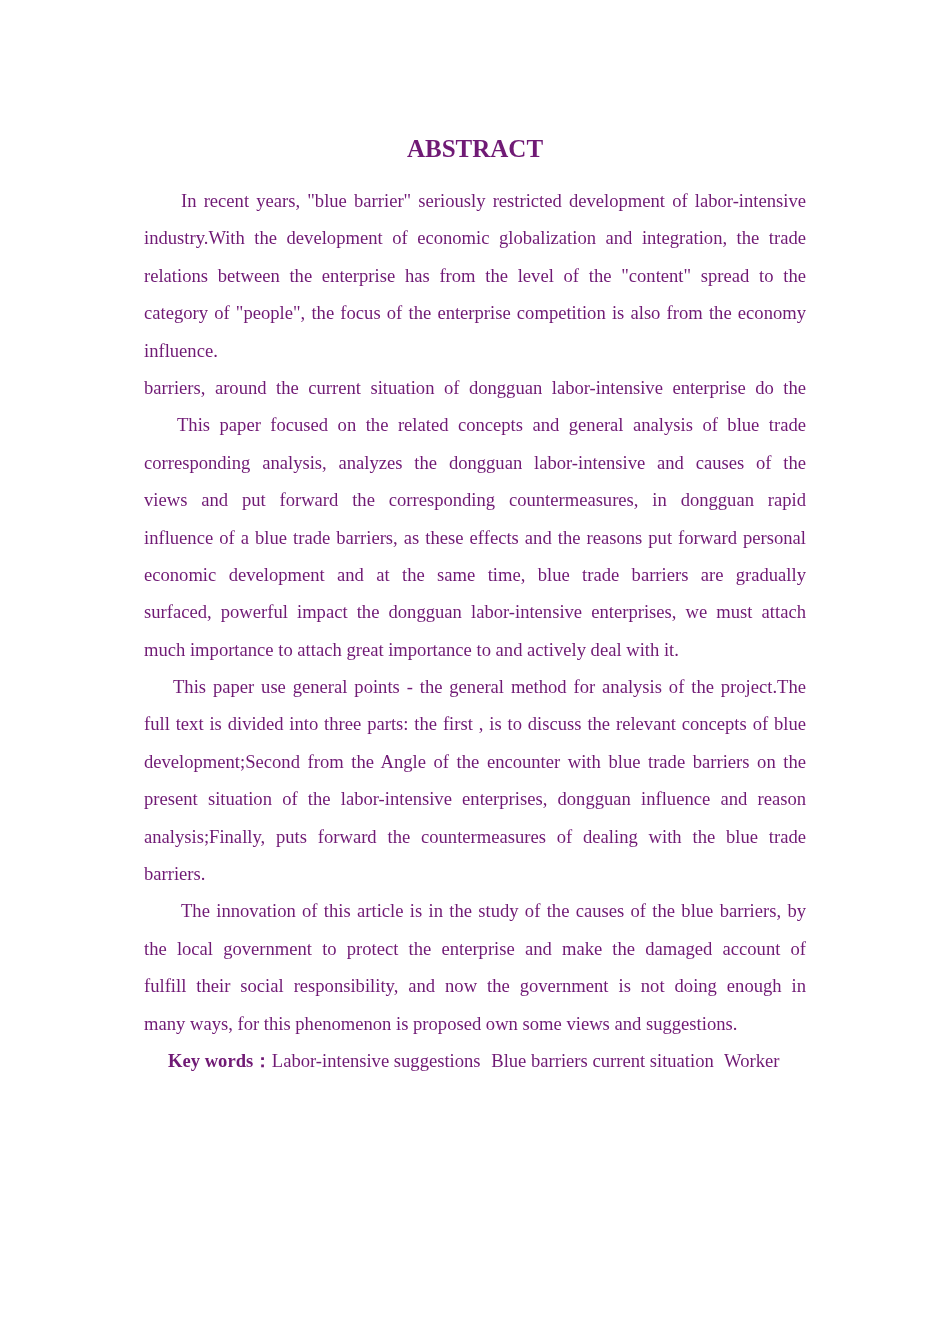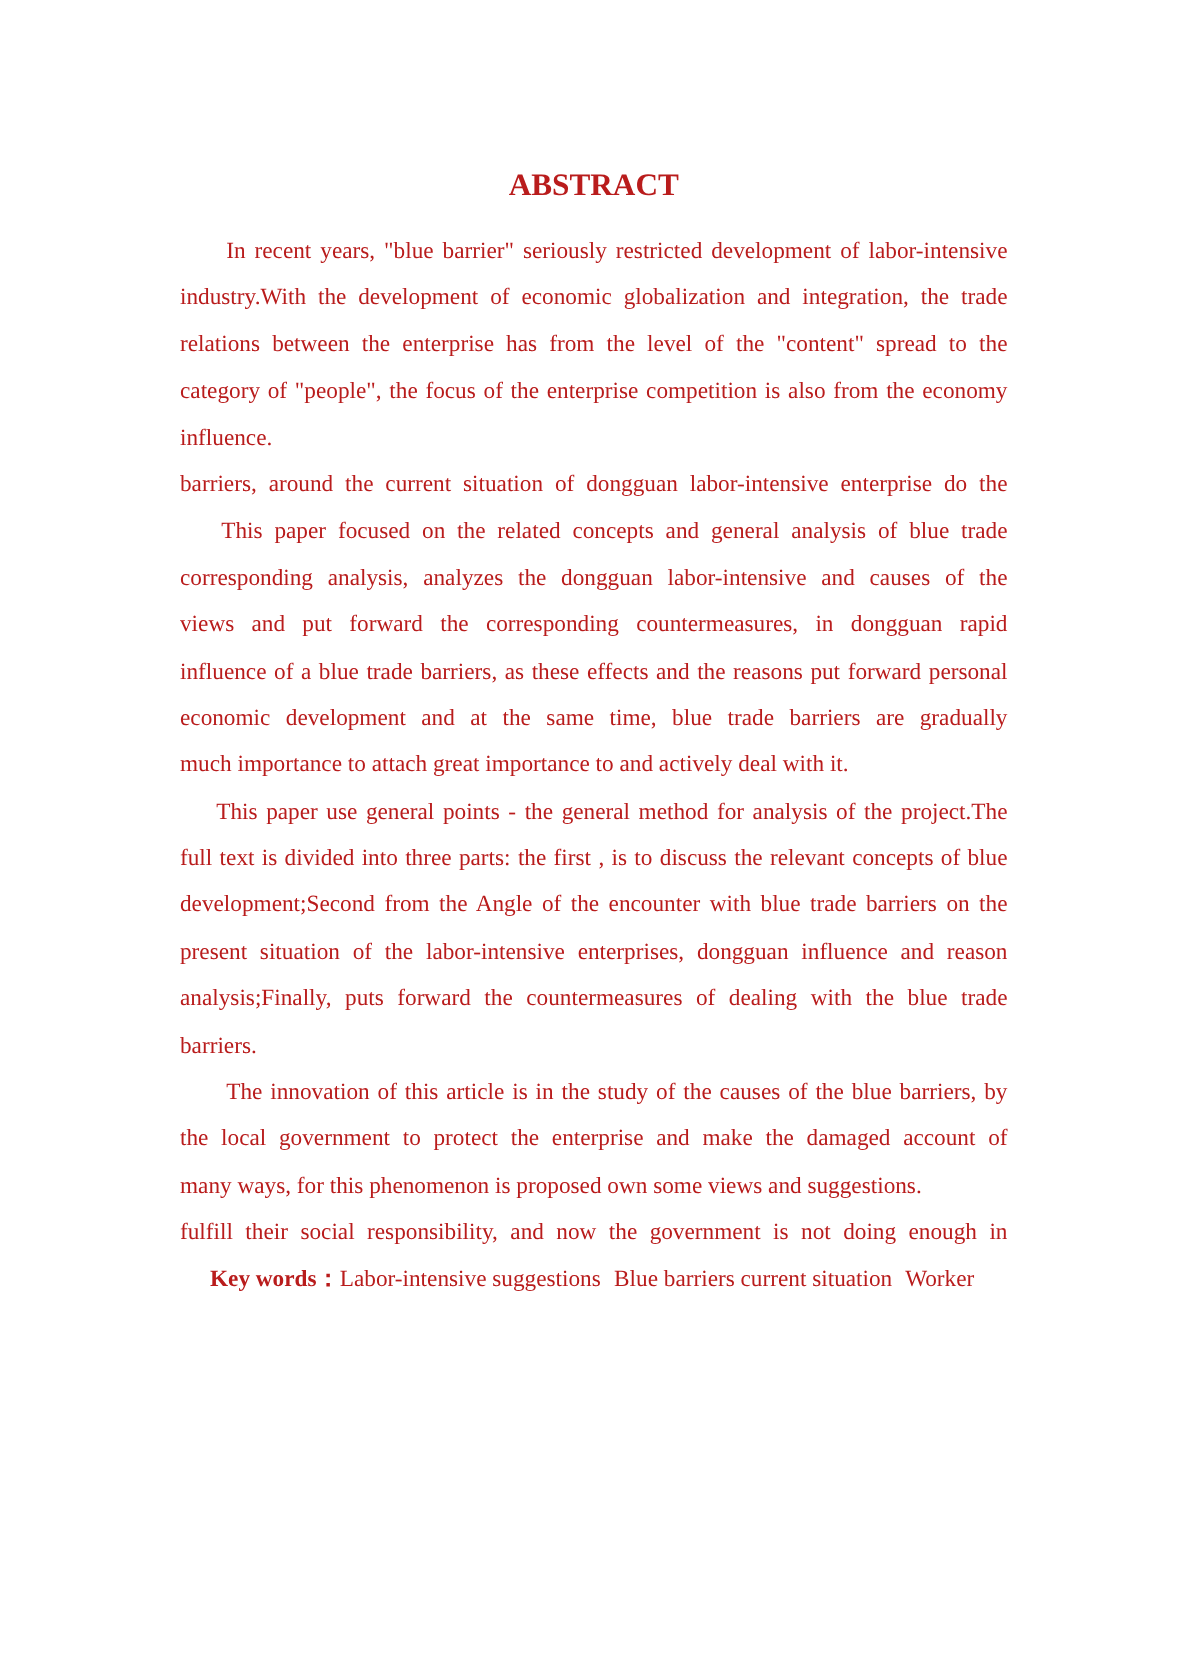--- a/index.html
+++ b/index.html
@@ -1,19 +1,19 @@
 <!DOCTYPE html>
 <html><head>
 <meta charset="utf-8">
 <style>
   html, body { margin: 0; padding: 0; background: #ffffff; }
   body { width: 950px; height: 1344px; position: relative; overflow: hidden; }
   .page {
     position: absolute; left: 0; top: 0; width: 950px; height: 1344px;
-    background: #ffffff; color: #b91c1c;
+    background: #ffffff; color: #701a75;
     font-family: "Liberation Serif", "DejaVu Serif", serif;
   }
   .title {
     position: absolute; left: 0; width: 950px; top: 134px;
     text-align: center; font-weight: bold; font-size: 25px; line-height: 30px;
   }
   .body { position: absolute; left: 144px; width: 662px; top: 185px; }
   .line {
     display: block; height: 37.4px; line-height: 32px;
     font-size: 18.6px; white-space: nowrap;
@@ -46,37 +46,38 @@
       <span class="line last">influence.</span>
     </div>
 
     <div>
       <span class="line">barriers, around the current situation of dongguan labor-intensive enterprise do the</span>
       <span class="line indent-b">This paper focused on the related concepts and general analysis of blue trade</span>
       <span class="line">corresponding analysis, analyzes the dongguan labor-intensive and causes of the</span>
       <span class="line">views and put forward the corresponding countermeasures, in dongguan rapid</span>
       <span class="line">influence of a blue trade barriers, as these effects and the reasons put forward personal</span>
       <span class="line">economic development and at the same time, blue trade barriers are gradually</span>
+      <span class="line">surfaced, powerful impact the dongguan labor-intensive enterprises, we must attach</span>
       <span class="line last">much importance to attach great importance to and actively deal with it.</span>
     </div>
 
     <div>
       <span class="line indent-c">This paper use general points - the general method for analysis of the project.The</span>
       <span class="line">full text is divided into three parts: the first , is to discuss the relevant concepts of blue</span>
       <span class="line">development;Second from the Angle of the encounter with blue trade barriers on the</span>
       <span class="line">present situation of the labor-intensive enterprises, dongguan influence and reason</span>
       <span class="line">analysis;Finally, puts forward the countermeasures of dealing with the blue trade</span>
       <span class="line last">barriers.</span>
     </div>
 
     <div>
       <span class="line indent-a">The innovation of this article is in the study of the causes of the blue barriers, by</span>
       <span class="line">the local government to protect the enterprise and make the damaged account of</span>
+      <span class="line">fulfill their social responsibility, and now the government is not doing enough in</span>
       <span class="line last">many ways, for this phenomenon is proposed own some views and suggestions.</span>
-      <span class="line">fulfill their social responsibility, and now the government is not doing enough in</span>
     </div>
 
     <div class="keywords">
       <span class="kw-label">Key words：</span><span class="kw-item">Labor-intensive suggestions</span>
       <span class="kw-item">Blue barriers current situation</span>
       <span class="kw-item">Worker</span>
     </div>
   </div>
 </div>
 

